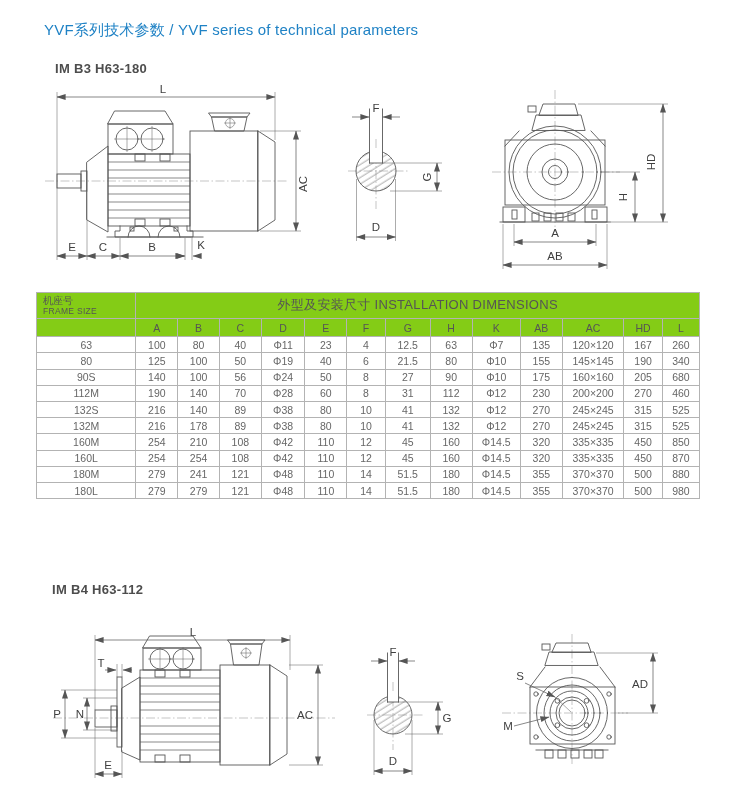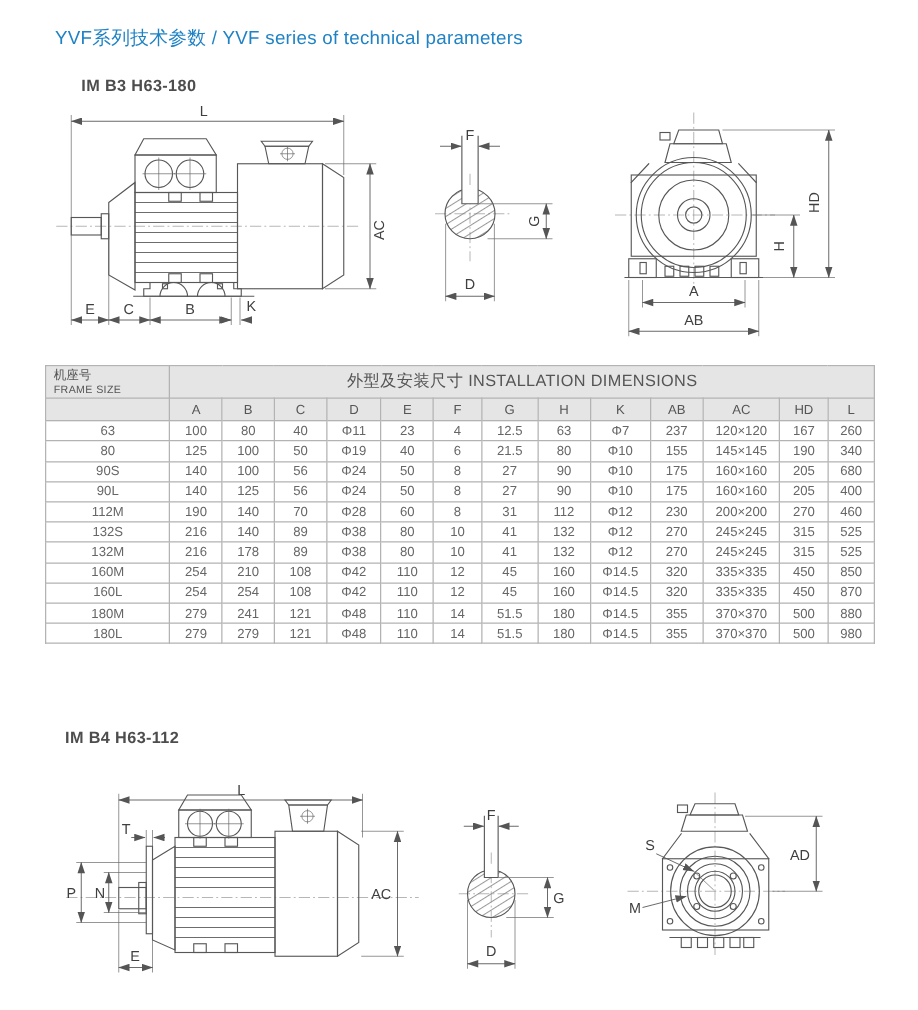--- a/index.html
+++ b/index.html
@@ -7,21 +7,21 @@
     width:734px; height:808px; background:#ffffff; position:relative;
     overflow:hidden; font-family:"Liberation Sans", sans-serif;
   }
   .title {
     position:absolute; left:44px; top:21px;
     font-size:15px; font-weight:400; color:#1f82c5; letter-spacing:.2px;
   }
   .sec-heading {
     position:absolute; font-size:13px; font-weight:bold; color:#4d4d4d; letter-spacing:.3px;
   }
-  #heading-b3 { left:52px; top:61px;padding-left:13px; }
+  #heading-b3 { left:42px; top:61px;padding-left:13px; }
   #heading-b4 { left:52px; top:582px; }
   .drawings { position:absolute; display:flex; align-items:flex-start; }
   #drawings-b3 { left:35px; top:84px; }
   #drawings-b4 { left:35px; top:620px; }
   svg { display:block; }
   svg text { font-family:"Liberation Sans", sans-serif; font-size:11.5px; fill:#3f3f3f; }
   .ln  { fill:none; stroke:#575757; stroke-width:0.9; stroke-linecap:square; }
   .fin { fill:none; stroke:#575757; stroke-width:0.7; }
   .dim { fill:none; stroke:#555555; stroke-width:0.7; }
   .ext { fill:none; stroke:#666666; stroke-width:0.55; }
@@ -30,21 +30,21 @@
 
   table.dims-table {
     position:absolute; left:36px; top:292px; width:664px;
     border-collapse:collapse; table-layout:fixed;
   }
   .dims-table td, .dims-table th {
     border:1px solid #b3b3b3; text-align:center; font-weight:normal;
     font-size:10.5px; color:#666; padding:0; line-height:1.15; height:15.2px;
   }
   .dims-table { border:1px solid #9a9a9a; }
-  .dims-table thead th { background:#e5e5e5; color:#555; }
+  .dims-table thead th { background:#84cc16; color:#555; }
   th.frame-th { text-align:left; padding:2px 0 2px 6px; height:21px; }
   th.frame-th .zh { font-size:10px; display:block; }
   th.frame-th .en { font-size:8.5px; display:block; letter-spacing:.3px; }
   th.span-th { font-size:13px; letter-spacing:.3px; }
   th.col-th { font-size:10.5px; height:17px; }
 </style>
 </head>
 <body>
 
 <svg width="0" height="0" style="position:absolute" aria-hidden="true">
@@ -249,21 +249,21 @@
         <td>63</td>
         <td>100</td>
         <td>80</td>
         <td>40</td>
         <td>Φ11</td>
         <td>23</td>
         <td>4</td>
         <td>12.5</td>
         <td>63</td>
         <td>Φ7</td>
-        <td>237</td>
+        <td>135</td>
         <td>120×120</td>
         <td>167</td>
         <td>260</td>
       </tr>
       <tr>
         <td>80</td>
         <td>125</td>
         <td>100</td>
         <td>50</td>
         <td>Φ19</td>
@@ -287,36 +287,20 @@
         <td>8</td>
         <td>27</td>
         <td>90</td>
         <td>Φ10</td>
         <td>175</td>
         <td>160×160</td>
         <td>205</td>
         <td>680</td>
       </tr>
       <tr>
-        <td>90L</td>
-        <td>140</td>
-        <td>125</td>
-        <td>56</td>
-        <td>Φ24</td>
-        <td>50</td>
-        <td>8</td>
-        <td>27</td>
-        <td>90</td>
-        <td>Φ10</td>
-        <td>175</td>
-        <td>160×160</td>
-        <td>205</td>
-        <td>400</td>
-      </tr>
-      <tr>
         <td>112M</td>
         <td>190</td>
         <td>140</td>
         <td>70</td>
         <td>Φ28</td>
         <td>60</td>
         <td>8</td>
         <td>31</td>
         <td>112</td>
         <td>Φ12</td>

